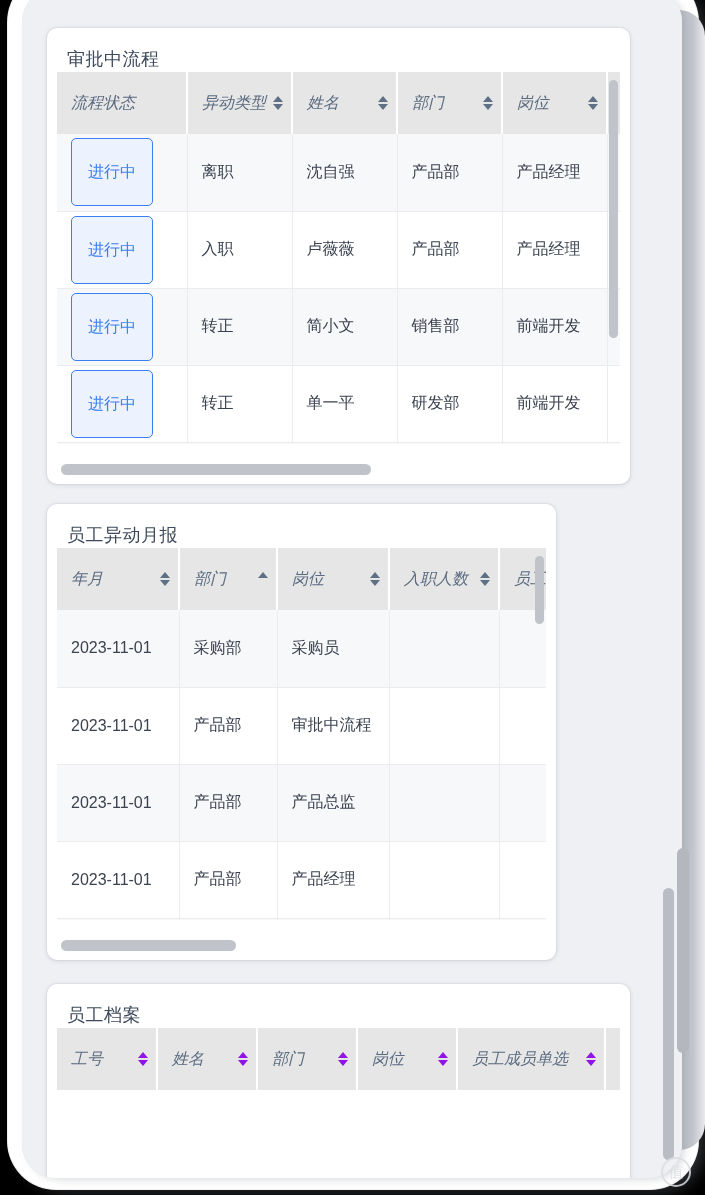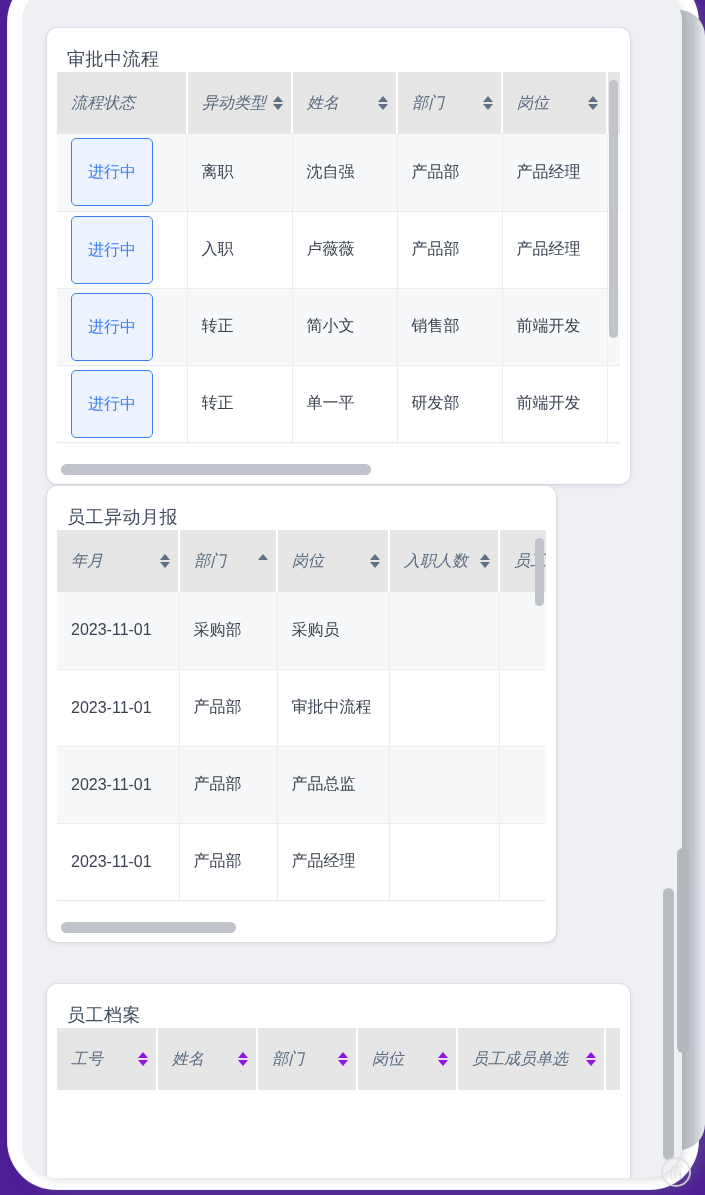--- a/index.html
+++ b/index.html
@@ -14,21 +14,21 @@
     overflow: hidden;
     position: relative;
   }
 
   
   .page-root {
     position: absolute;
     left: 0; top: 0;
     width: 705px;
     height: 1195px;
-    background: #4c1d95;
+    background: #000000;
   }
   .bezel-outer {
     position: absolute;
     left: 8px;
     top: -26px;
     width: 690px;
     height: 1215px;
     background: #ffffff;
     border-radius: 48px;
     box-shadow: 0 0 0 1px #f0f0f2, 10px 6px 16px -4px rgba(120,124,134,0.40);
@@ -65,21 +65,21 @@
   
   .card {
     position: absolute;
     left: 25px;
     background: #ffffff;
     border-radius: 10px;
     box-shadow: 0 1px 5px rgba(110,116,130,0.20), 0 0 0 1px rgba(226,228,233,0.9);
     overflow: hidden;
   }
   .card-1 { top: 40px;  width: 583px; height: 456px; }
-  .card-2 { top: 498px; width: 509px; height: 456px; }
+  .card-2 { top: 516px; width: 509px; height: 456px; }
   .card-3 { top: 996px; width: 583px; height: 240px; }
 
   .card-title {
     font-size: 18px;
     color: #3e4a5b;
     padding: 20px 0 0 20px;
     letter-spacing: 0.5px;
     line-height: 22px;
     height: 34px;
     box-sizing: border-box;

